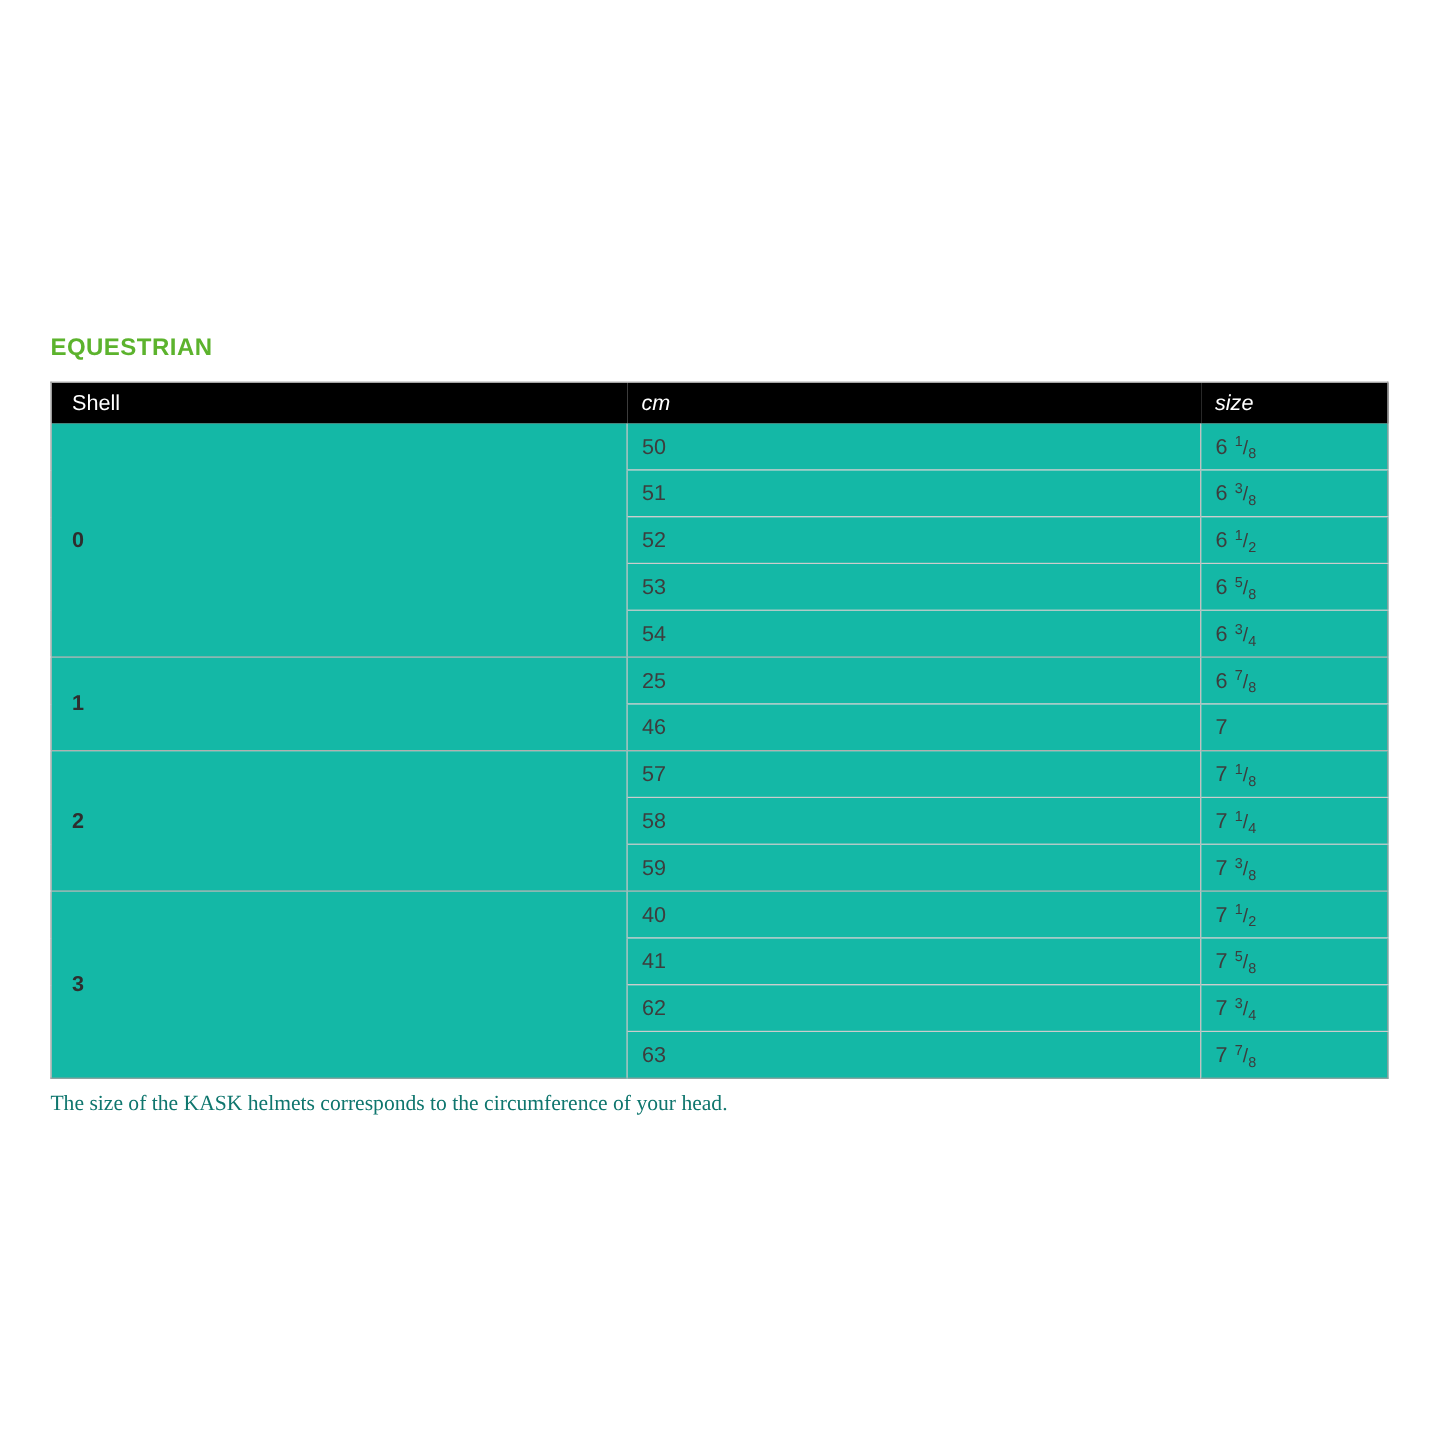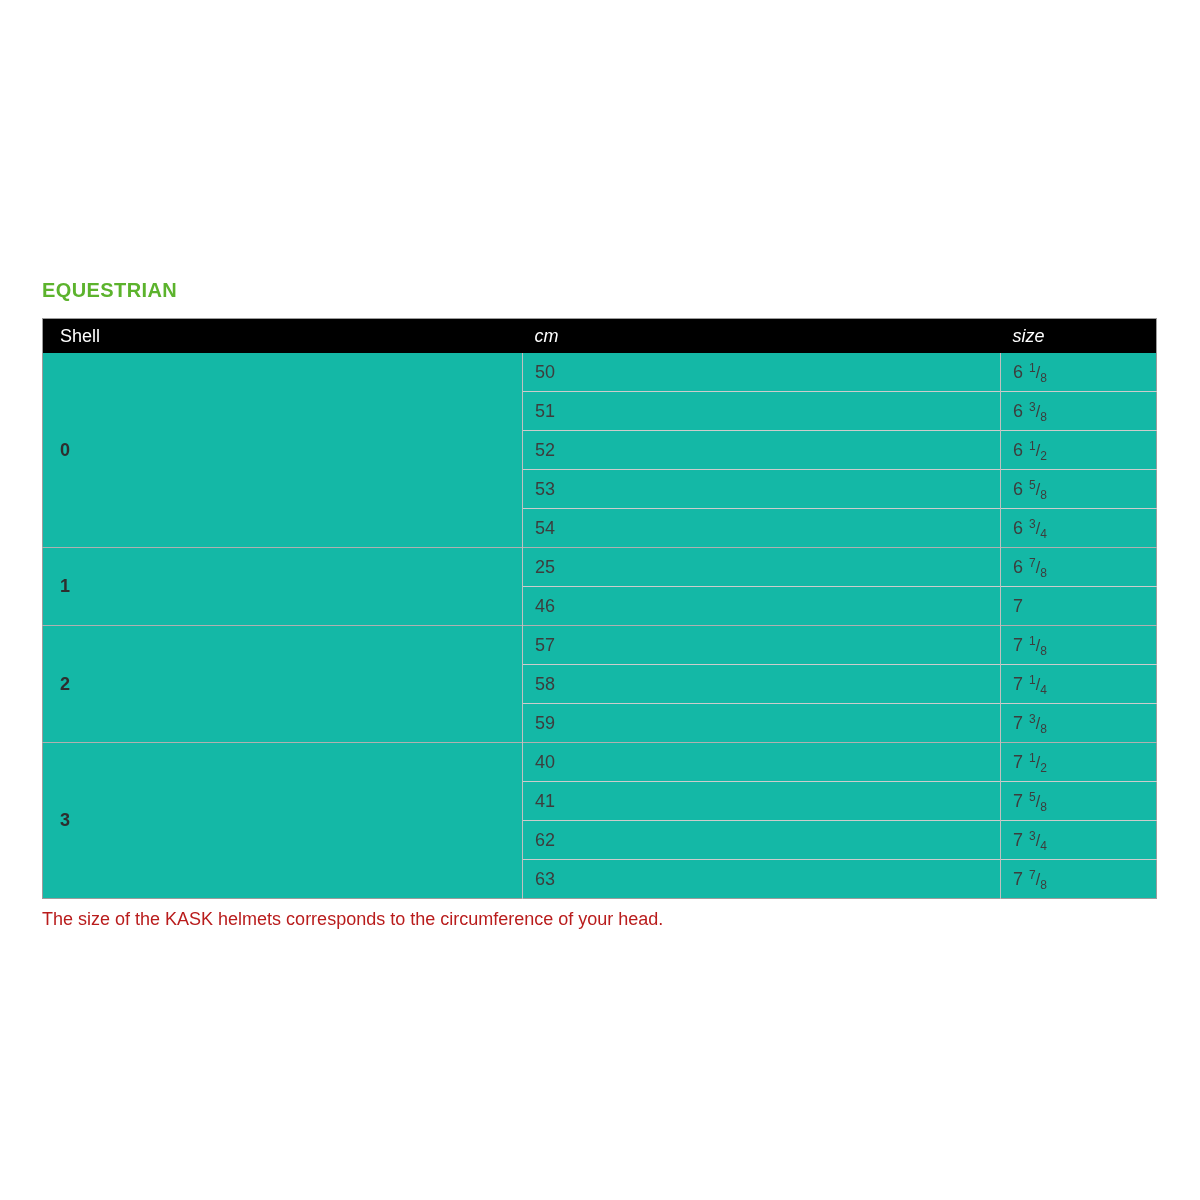--- a/index.html
+++ b/index.html
@@ -87,21 +87,22 @@
     font-size: 12px;
     line-height: 0;
     vertical-align: baseline;
     position: relative;
     top: 4px;
   }
   .footnote {
     margin: 9px 0 0 0;
     font-size: 18px;
     line-height: 22px;
-    color: #b91c1c;
+    color: #0f766e;
+    font-family: Liberation Serif, serif;
   }
 </style>
 </head>
 <body>
 
 <div class="page">
   <div class="content">
 
     <h2 class="heading">EQUESTRIAN</h2>
 

